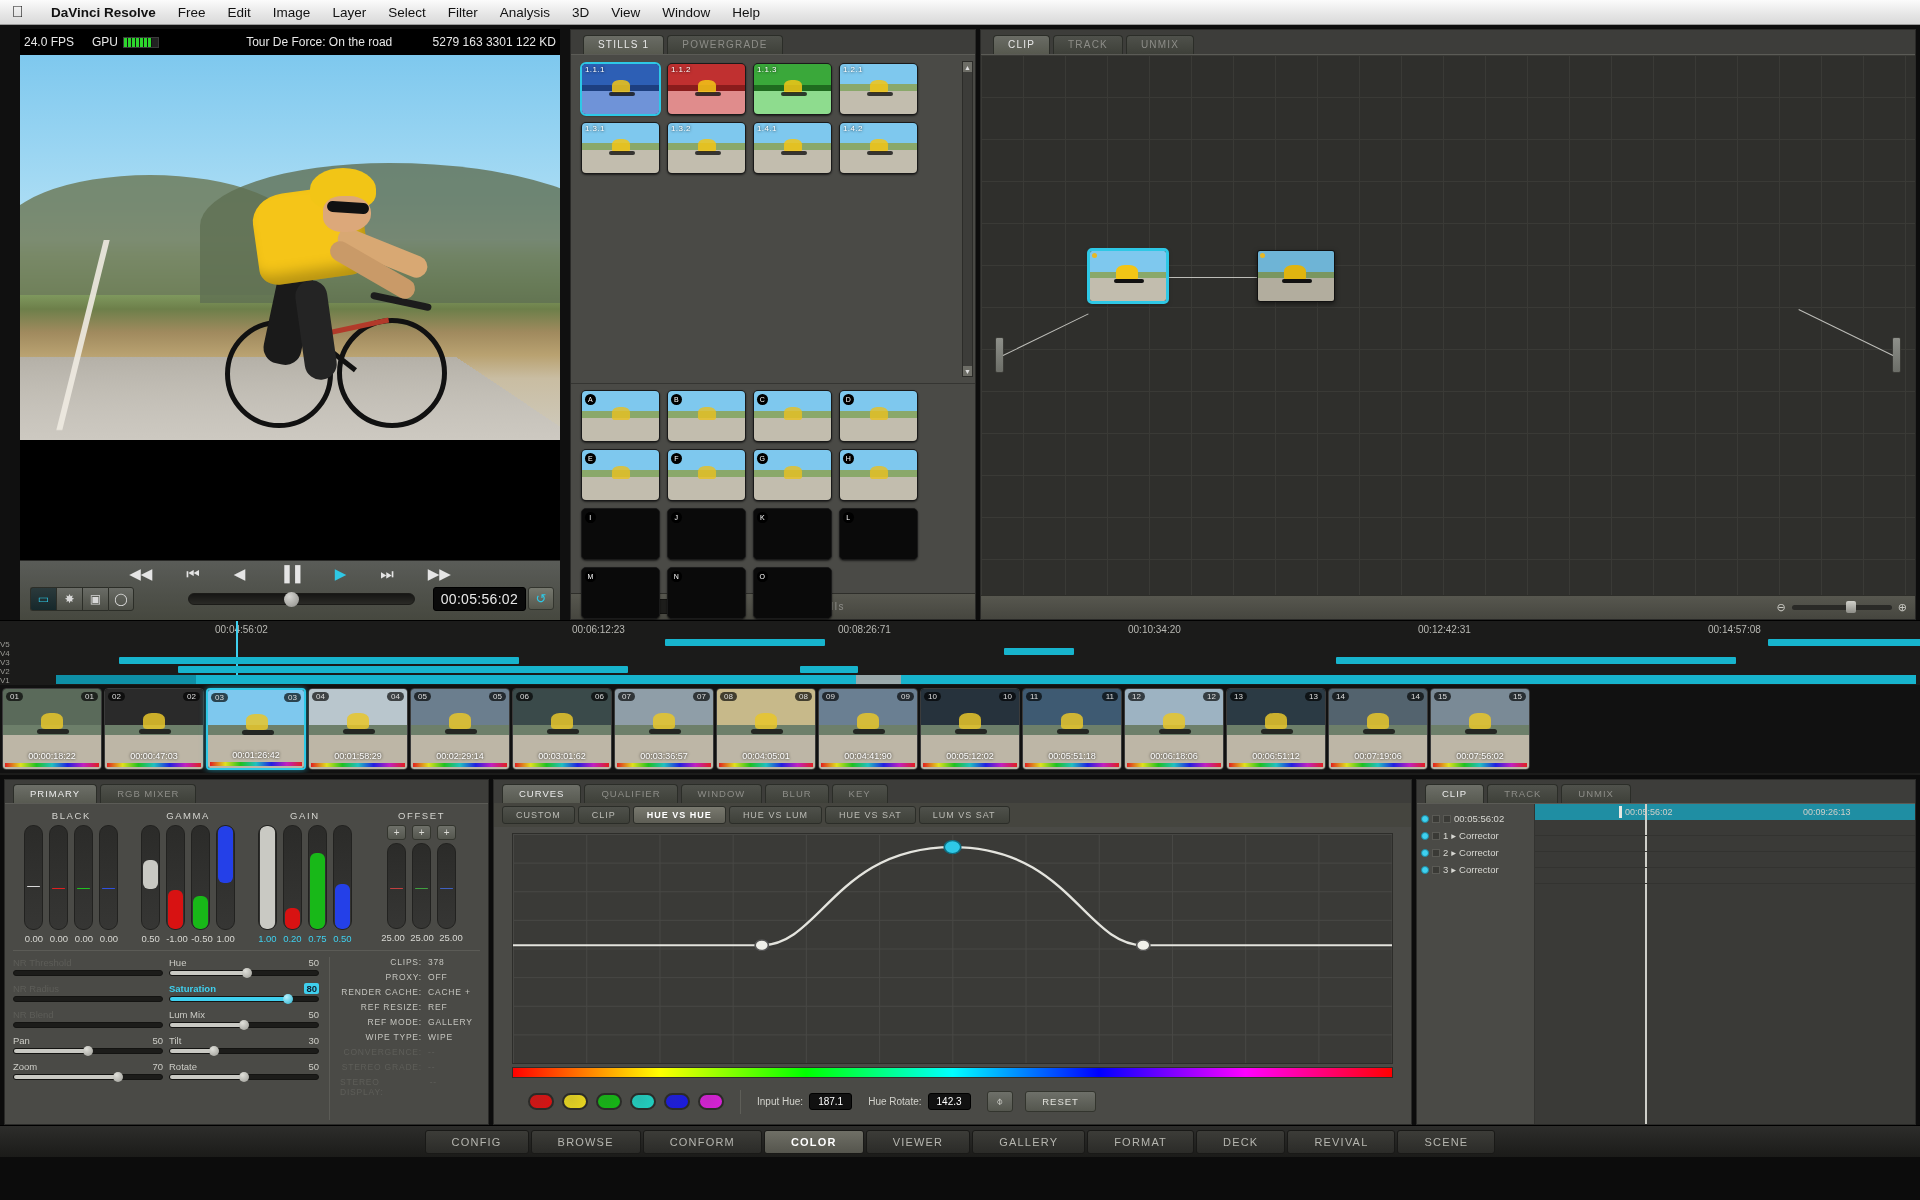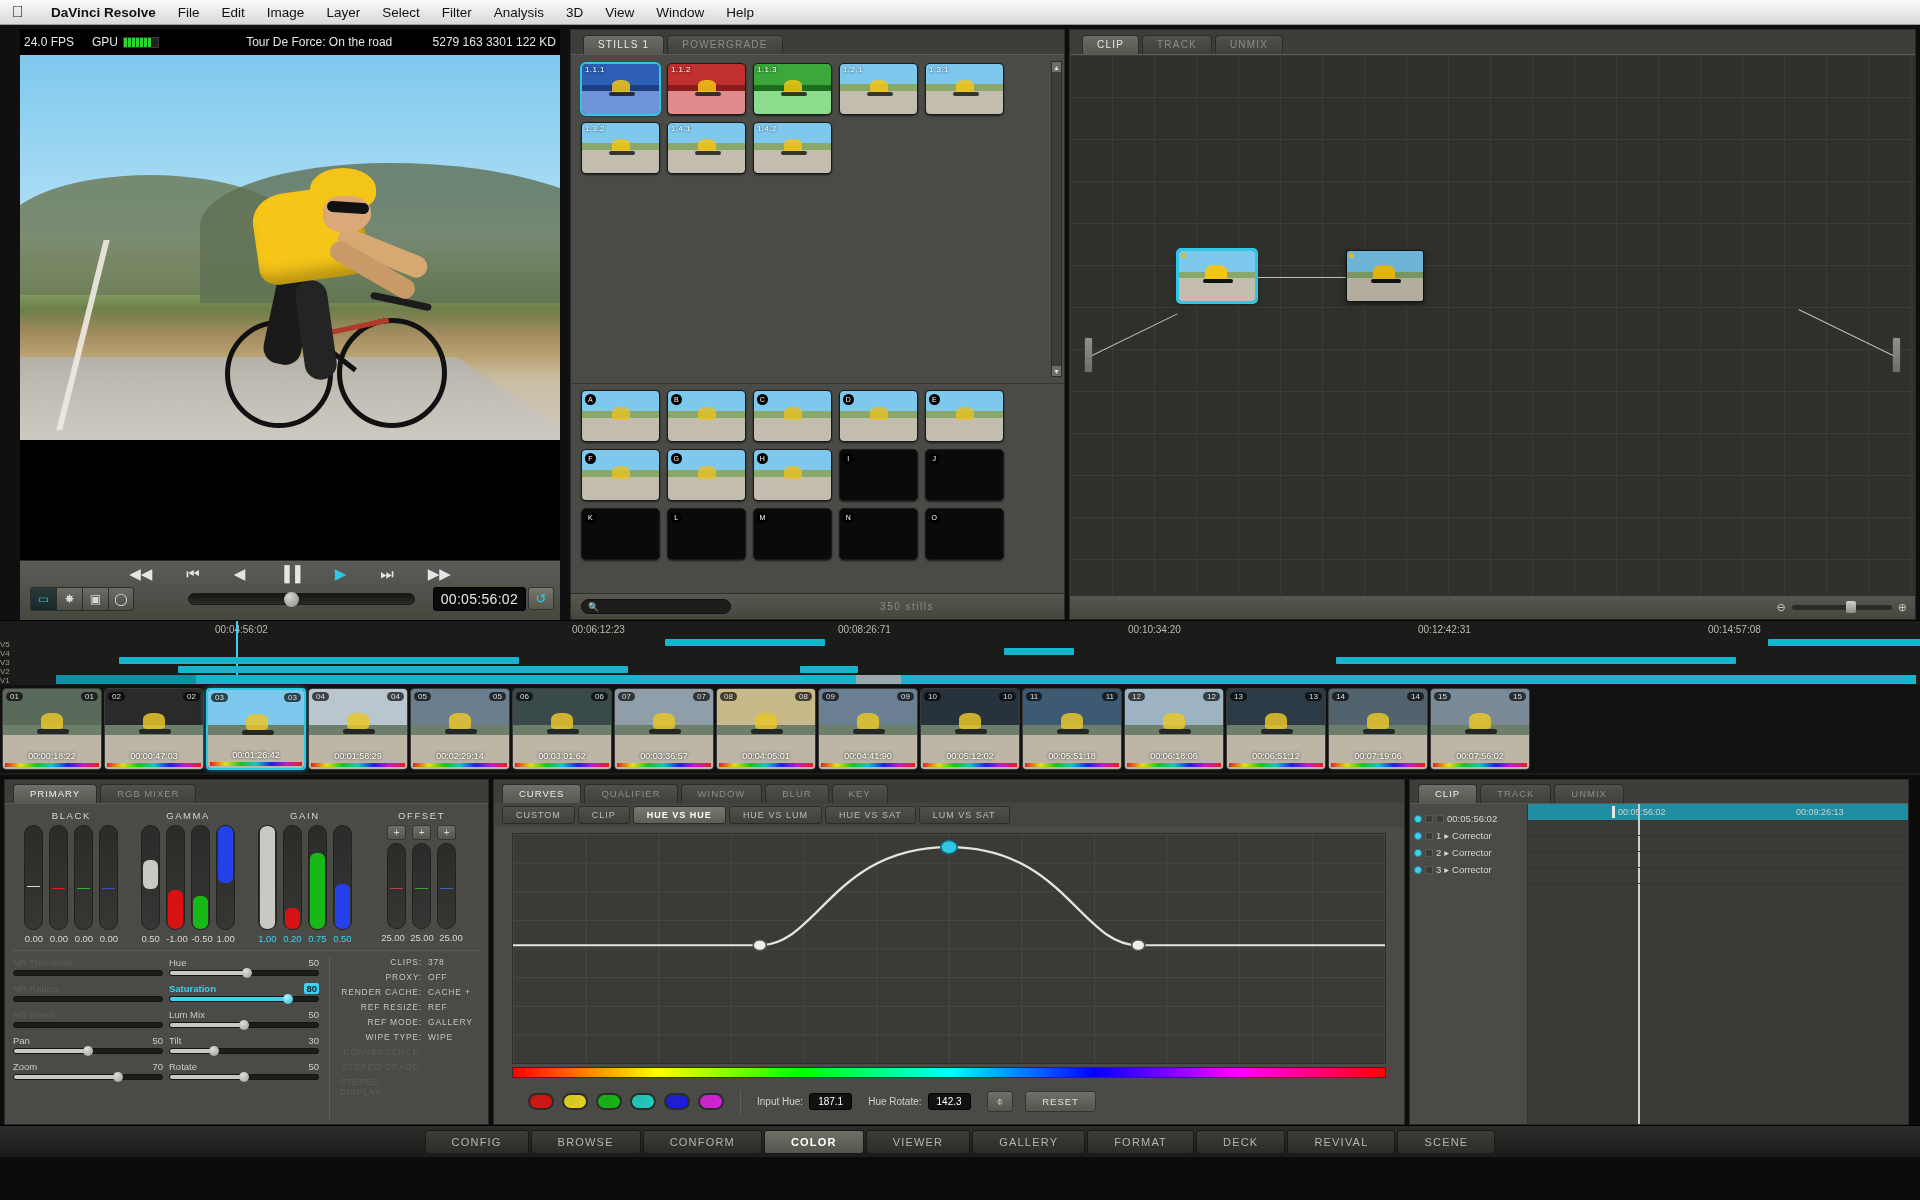--- a/index.html
+++ b/index.html
@@ -80,21 +80,21 @@
      background:linear-gradient(180deg,#161614,#2a2a26); border-radius:6px; border:1px solid #1b1b18;}
   .scrub-knob{ position:absolute; left:42%; top:-2px; width:15px;height:15px;border-radius:50%;
      background:radial-gradient(circle at 35% 30%,#d6d6d2,#8d8d88);}
   .tc-box{ position:absolute; right:34px; top:26px; background:#0a0a0a; border:1px solid #000;
      color:#e8e8e8; font-size:14px; padding:3px 7px; border-radius:3px; letter-spacing:.3px;}
   .loop-btn{ position:absolute; right:6px; top:26px; width:26px;height:23px;
      background:linear-gradient(180deg,#77796f,#55574d); border:1px solid #33352e;border-radius:3px;
      color:#2ec8e6; font-size:13px; display:flex;align-items:center;justify-content:center;}
 
   
-  .gallery{ width:495px; background:#4a4a46; margin:4px 2px 0 0; border:1px solid #2a2a28;
+  .gallery{ width:406px; background:#4a4a46; margin:4px 2px 0 0; border:1px solid #2a2a28;
      display:flex; flex-direction:column;}
   .tabs{ display:flex; gap:3px; padding:5px 8px 0 12px; background:#3d3d3a;}
   .tab{ padding:3px 14px 4px; font-size:10px; letter-spacing:1.2px; color:#8d8d88;
      background:linear-gradient(180deg,#4f514b,#3e4039); border:1px solid #2b2d28; border-bottom:none;
      border-radius:4px 4px 0 0;}
   .tab.on{ color:#e8e8e8; background:linear-gradient(180deg,#6a6c65,#57594f);}
   .gal-top{ flex:1; background:#4a4a46; padding:8px 6px 4px 10px; position:relative; overflow:hidden; border-top:1px solid #5b5b56;}
   .still-grid{ display:flex; flex-wrap:wrap; gap:7px; }
   .still{ width:79px; height:52px; border-radius:5px; border:1px solid #1a1a1a;
       background:#111; position:relative; overflow:hidden; box-shadow:0 1px 2px rgba(0,0,0,.6);}
@@ -153,21 +153,21 @@
   .fclip .n1,.fclip .n2{ position:absolute; top:3px; font-size:8px; color:#ddd; background:#000a;
      border-radius:6px; padding:0 4px;}
   .fclip .n1{left:3px;} .fclip .n2{right:3px;}
   .fclip .tc{ position:absolute; bottom:8px; left:0; right:0; text-align:center; font-size:9px; color:#fff;
      text-shadow:0 0 3px #000;}
   .fclip .rainbow{ position:absolute; left:2px; right:2px; bottom:2px; height:4px;
      background:linear-gradient(90deg,#e02020,#e0e020,#20c020,#20c0c0,#2020e0,#c020c0,#e02020);}
   .fthumb{ position:absolute; inset:0; }
 
   
-  .bottom{ display:flex; height:350px; background:#0c0c0c; gap:4px; padding:4px 11px 0 4px;}
+  .bottom{ display:flex; height:350px; background:#0c0c0c; gap:4px; padding:4px 4px 0 4px;}
 
   .panel{ background:#4a4a46; border:1px solid #2a2a28; display:flex; flex-direction:column;}
   .p-tabs{ display:flex; gap:3px; padding:4px 6px 0 8px; background:#3d3d3a;}
   .p-tab{ padding:3px 16px 4px; font-size:9.5px; letter-spacing:1px; color:#8d8d88;
      background:linear-gradient(180deg,#4f514b,#3e4039); border:1px solid #2b2d28; border-bottom:none;
      border-radius:4px 4px 0 0;}
   .p-tab.on{ color:#ececec; background:linear-gradient(180deg,#6d6f68,#585a51);}
 
   
   .primary{ width:485px;}
@@ -263,21 +263,21 @@
   .f-btn{ padding:5px 26px; font-size:11px; letter-spacing:1.2px; color:#b6b6b0;
      background:linear-gradient(180deg,#3c3c38,#2b2b28); border:1px solid #191917; border-radius:3px;}
   .f-btn.on{ color:#fff; background:linear-gradient(180deg,#6f6f66,#55554d); font-weight:bold;}
 </style>
 </head>
 <body>
 
 <div class="menubar">
   <span class="apple"></span>
   <span class="mi app">DaVinci Resolve</span>
-  <span class="mi">File</span>
+  <span class="mi">Free</span>
   <span class="mi">Edit</span>
   <span class="mi">Image</span>
   <span class="mi">Layer</span>
   <span class="mi">Select</span>
   <span class="mi">Filter</span>
   <span class="mi">Analysis</span>
   <span class="mi">3D</span>
   <span class="mi">View</span>
   <span class="mi">Window</span>
   <span class="mi">Help</span>

